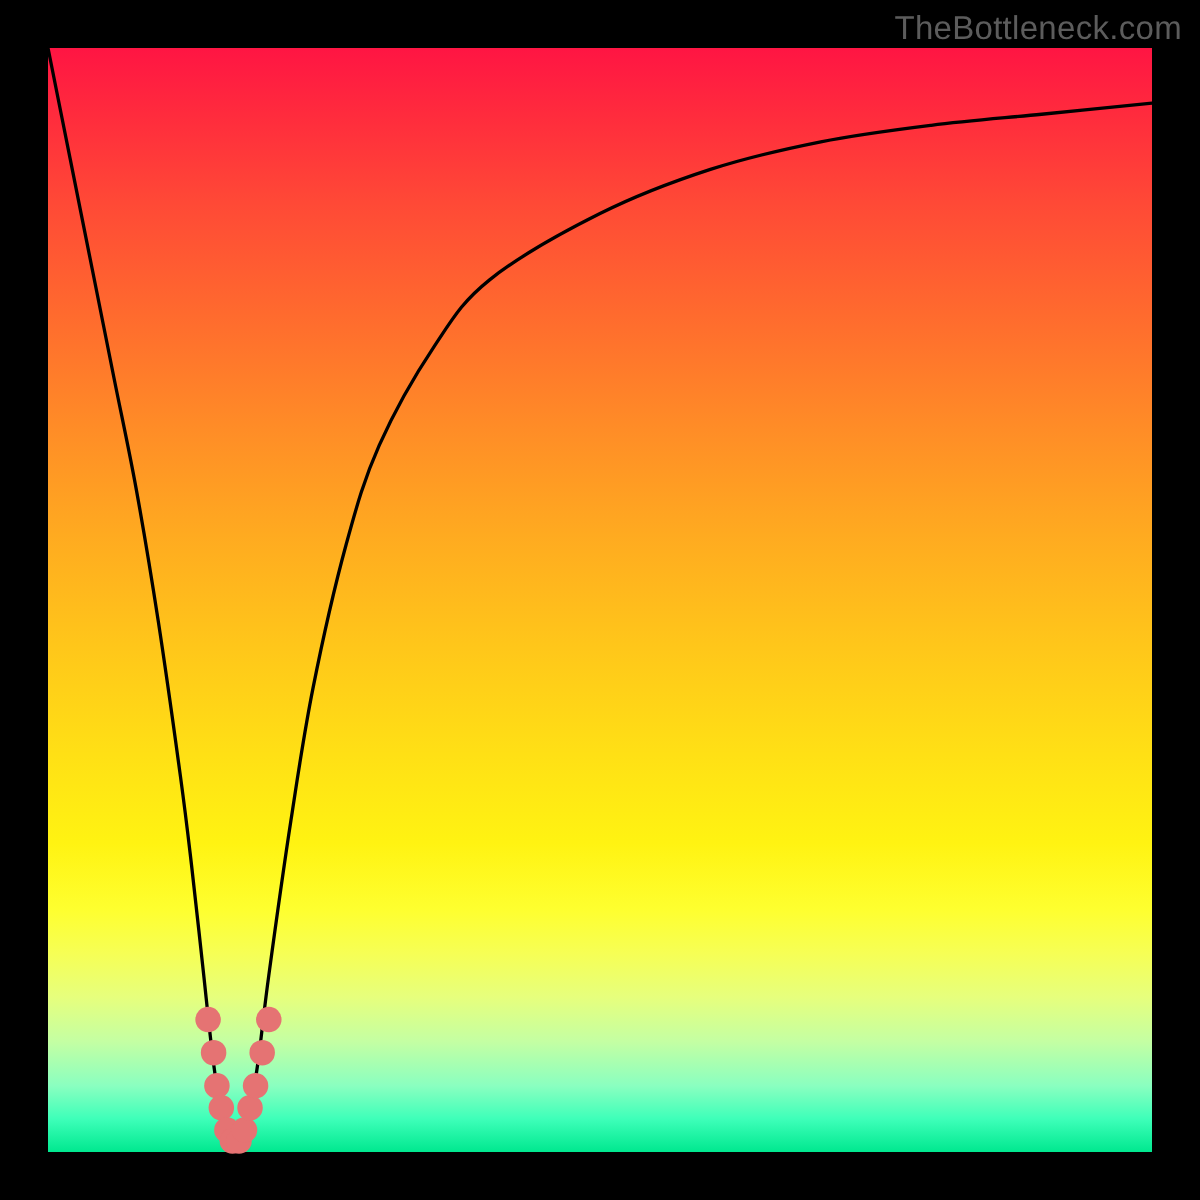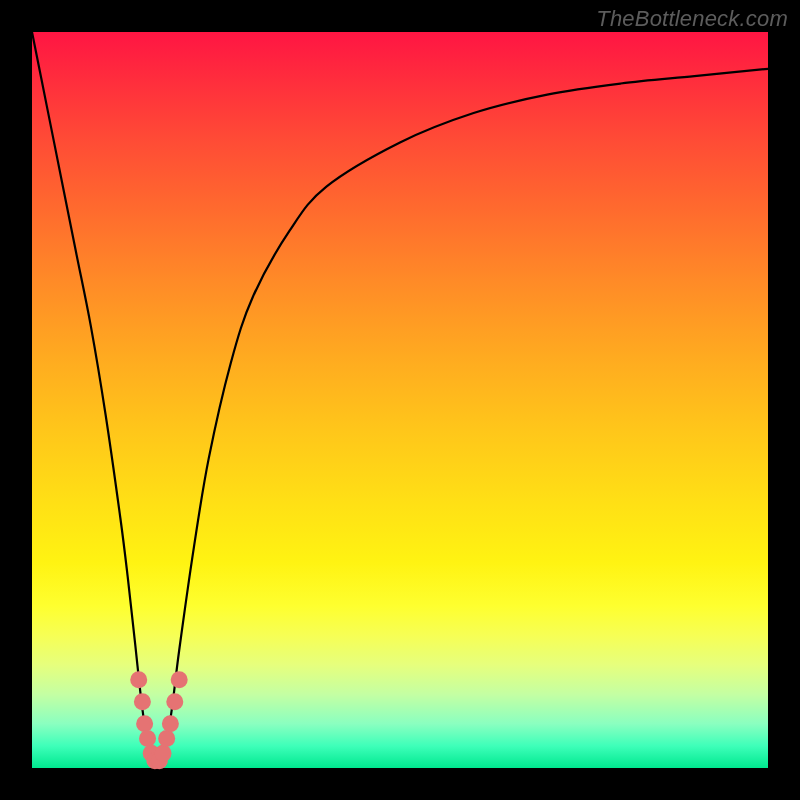--- a/index.html
+++ b/index.html
@@ -47,21 +47,20 @@
     );
   }
   .watermark {
     position: absolute;
     top: 6px;
     right: 12px;
     color: #5c5c5c;
     font-size: 22px;
     letter-spacing: 0.2px;
     user-select: none;
-    font-style: italic;
   }
   svg.curve {
     position: absolute;
     left: 0;
     top: 0;
     width: 736px;
     height: 736px;
     overflow: visible;
   }
 </style>

